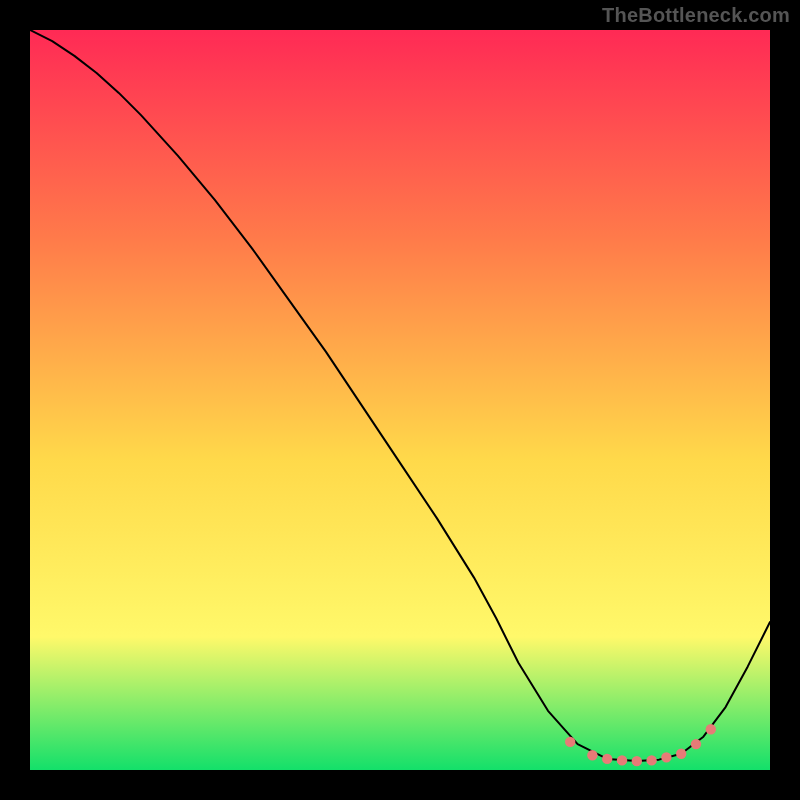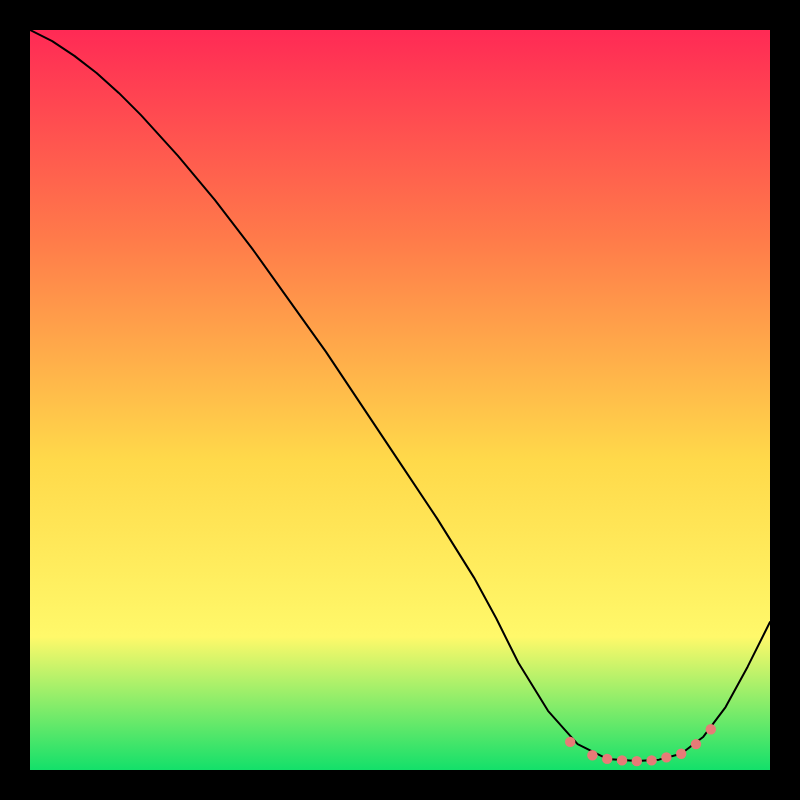--- a/index.html
+++ b/index.html
@@ -53,20 +53,21 @@
   .marker-pill {
     fill: #e77b77;
     stroke: none;
   }
 </style>
 </head>
 <body>
 
 <div class="stage">
 
+  <div class="attribution">TheBottleneck.com</div>
 
   <div class="plot-wrap">
     <svg class="plot" viewBox="0 0 740 740" preserveAspectRatio="none">
       <defs>
         <linearGradient id="bg-grad" x1="0" y1="0" x2="0" y2="1">
           <stop id="g0" offset="0%" stop-color="#ff2a55"></stop>
           <stop id="g1" offset="28%" stop-color="#ff7a4a"></stop>
           <stop id="g2" offset="58%" stop-color="#ffd94a"></stop>
           <stop id="g3" offset="82%" stop-color="#fff96a"></stop>
           <stop id="g4" offset="100%" stop-color="#13e06a"></stop>

